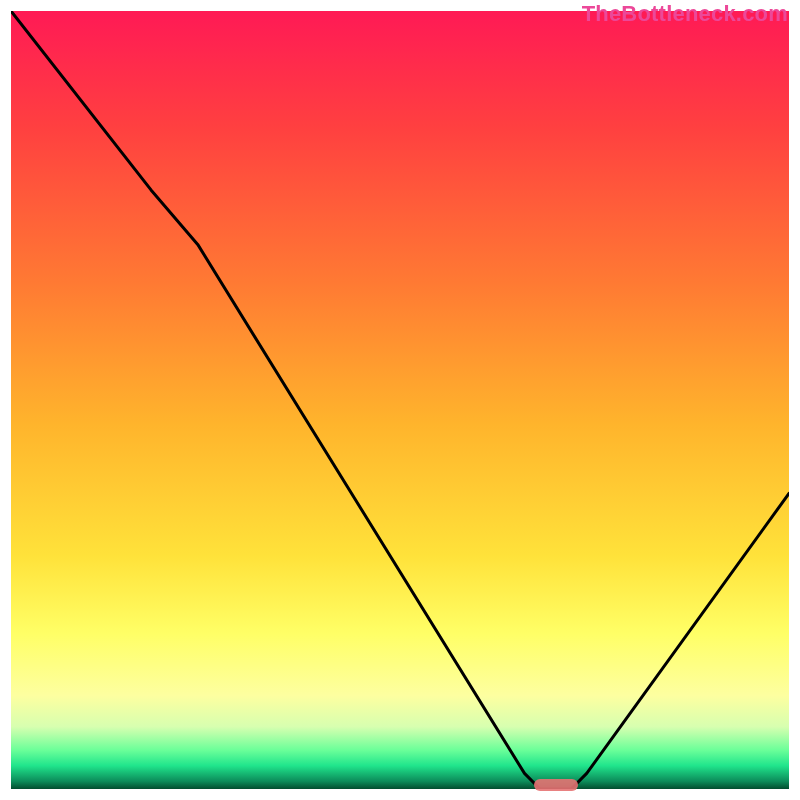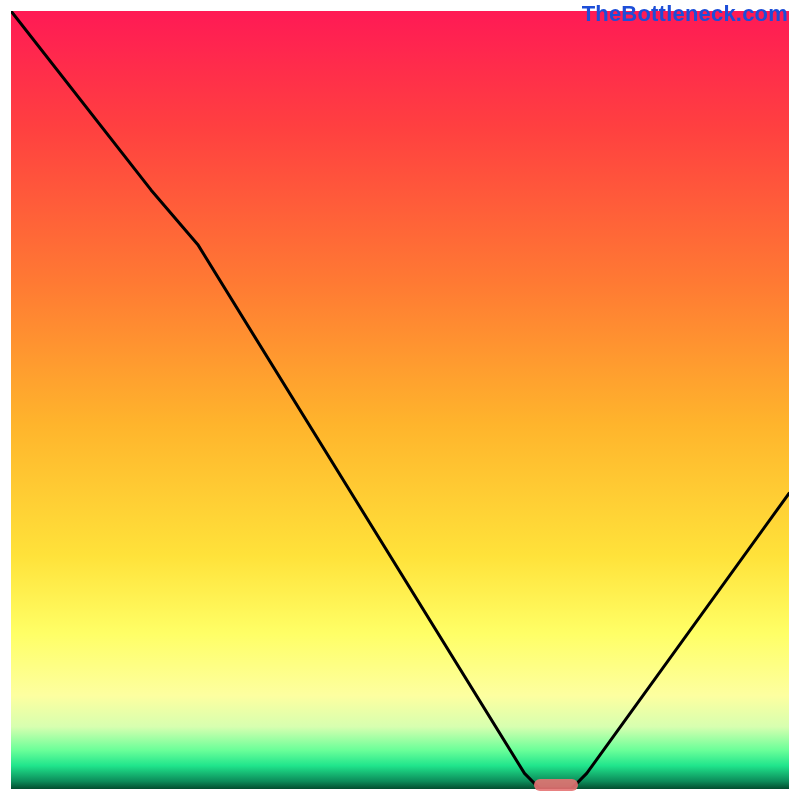--- a/index.html
+++ b/index.html
@@ -56,21 +56,21 @@
     border-radius: 6px;
     background: #e57373;
     opacity: 0.9;
   }
   .watermark {
     position: absolute;
     top: 1px;
     right: 12px;
     font-size: 22px;
     font-weight: 600;
-    color: #1d4ed8;
+    color: #ec4899;
     letter-spacing: 0.2px;
   }
 </style>
 </head>
 <body>
 
 <div class="frame">
 
   <div class="plot-area">
     <div class="bg-gradient"></div>

